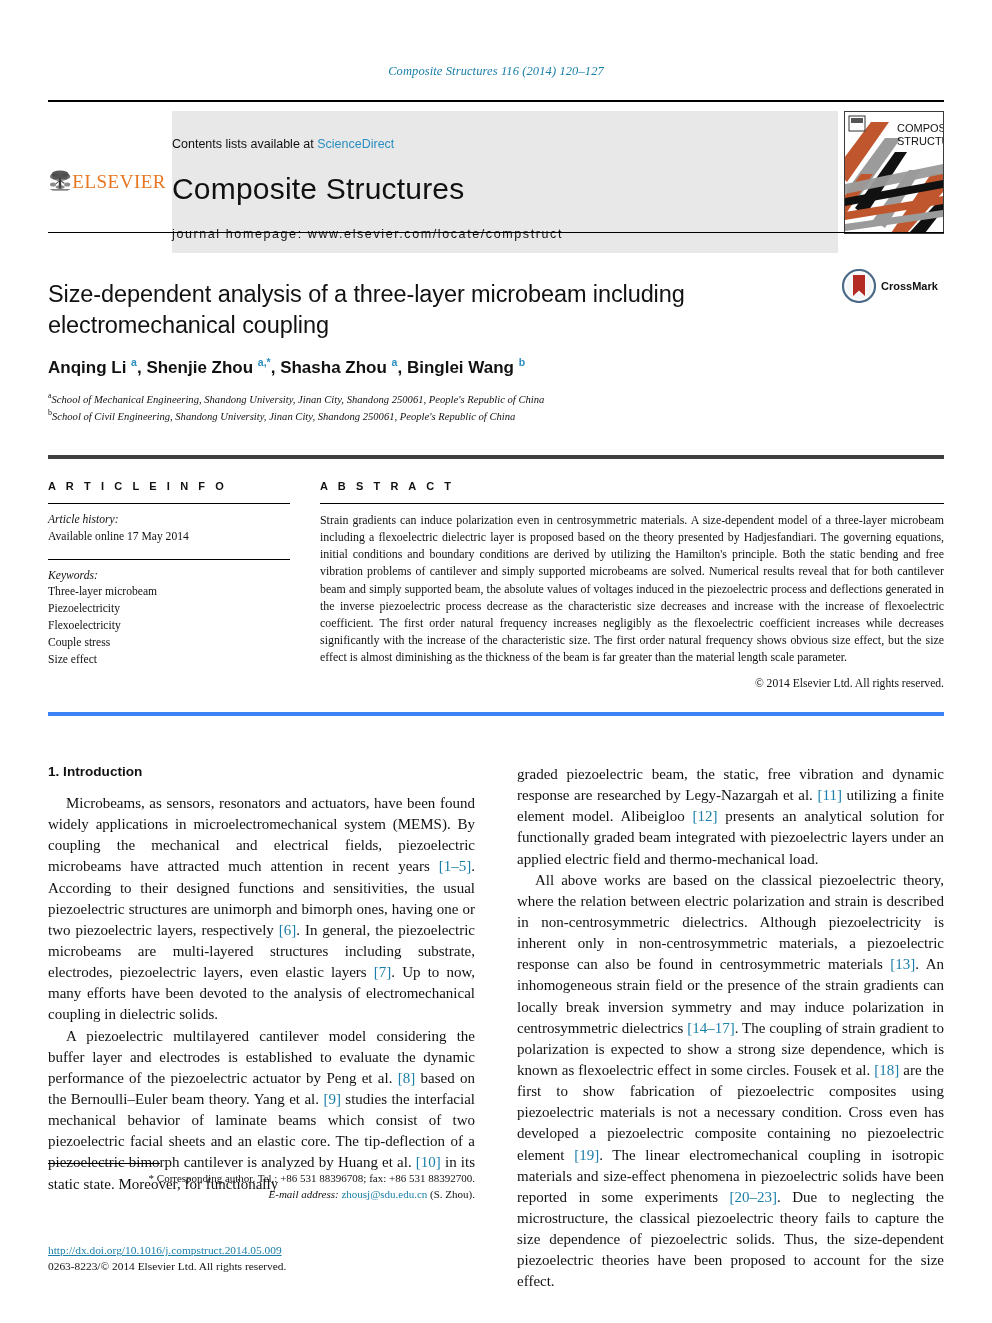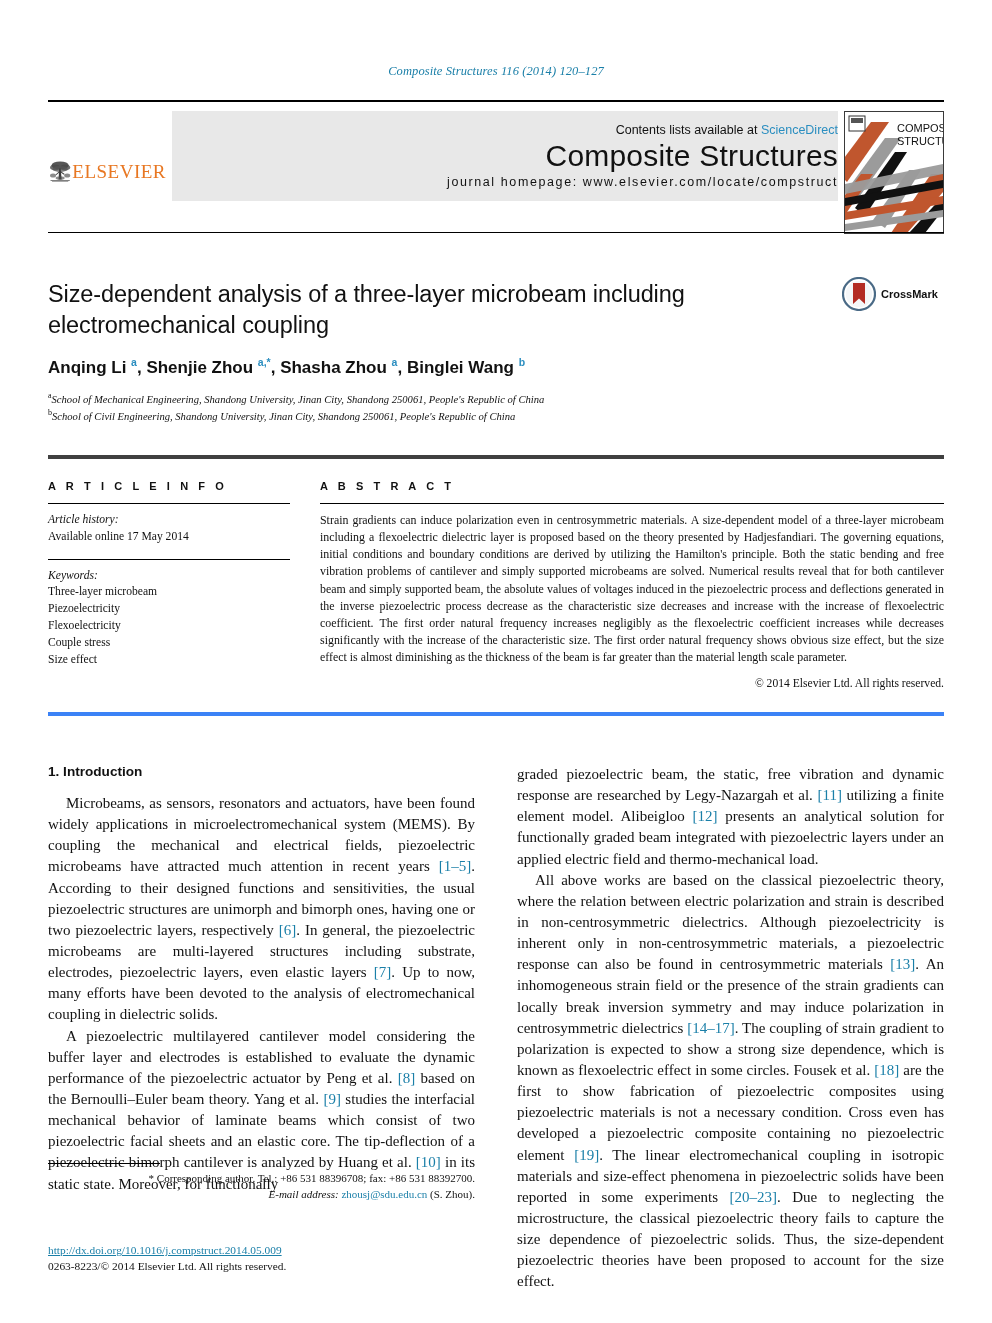--- a/index.html
+++ b/index.html
@@ -66,23 +66,23 @@
     font-weight: normal;
   }
   .journal-band {
     flex: 1 1 auto;
     background: #e8e8e8;
     margin-left: 6px;
     margin-right: 6px;
     display: flex;
     flex-direction: column;
     justify-content: space-between;
-    align-items: flex-end;
-    padding: 12px 0 12px 0;
-    height: 90px;
+    align-items: flex-start;
+    padding: 26px 0 12px 0;
+    height: 142px;
     box-sizing: border-box;
   }
   .contents-line {
     font-family: "Liberation Sans", sans-serif;
     font-size: 12.5px;
     color: #111;
   }
   .contents-line .sd {
     color: #2b8ec0;
   }
@@ -149,21 +149,21 @@
     line-height: 1.48;
     color: #111;
   }
   .affiliations sup {
     font-style: normal;
     font-size: 8px;
     vertical-align: super;
   }
   .crossmark {
     position: absolute;
-    top: 44px;
+    top: 36px;
     right: 0;
     width: 102px;
     display: flex;
     align-items: center;
     gap: 5px;
   }
   .crossmark-label {
     font-family: "Liberation Sans", sans-serif;
     font-size: 11px;
     font-weight: bold;

